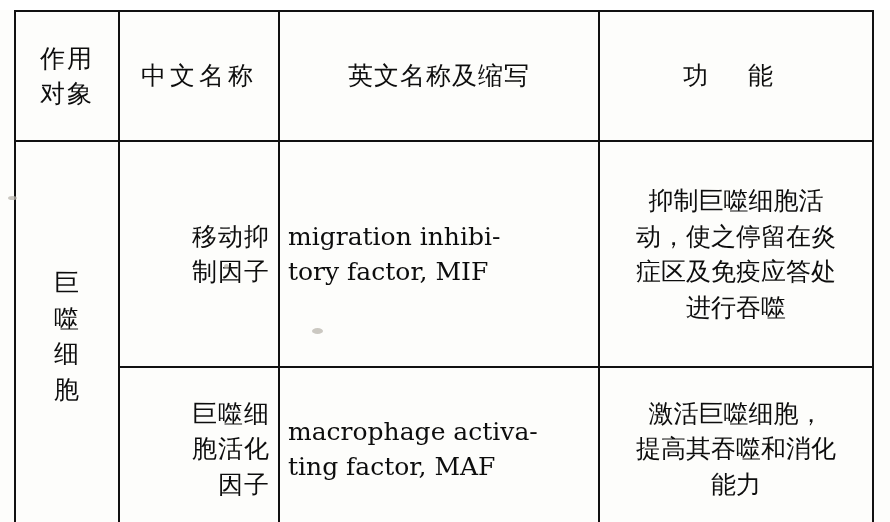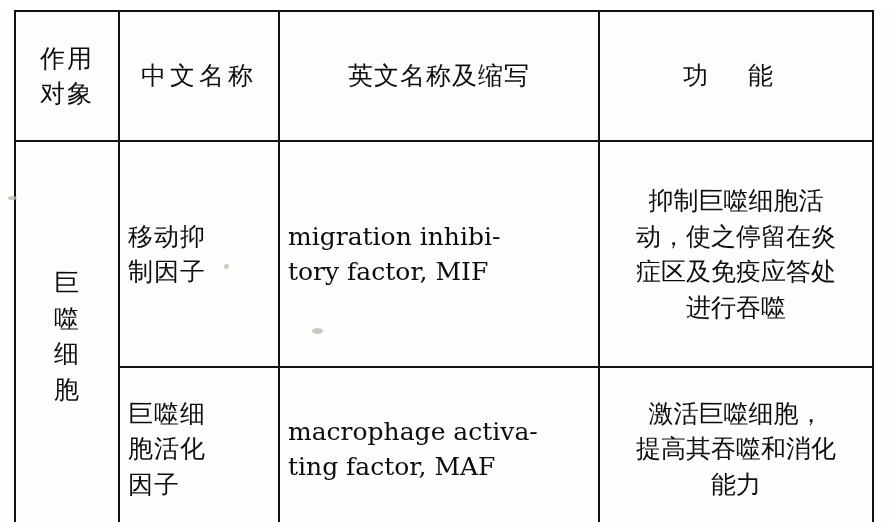--- a/index.html
+++ b/index.html
@@ -58,21 +58,21 @@
     text-align: center;
     letter-spacing: 1px;
     line-height: 1.5;
     font-size: 26px;
   }
   .cell-object .stack {
     display: block;
     white-space: pre-line;
   }
   .cell-cn {
-    text-align: left;
+    text-align: right;
     letter-spacing: 1px;
     line-height: 1.5;
     white-space: pre-line;
   }
   .cell-en {
     text-align: left;
     padding-left: 12px;
     line-height: 1.5;
     white-space: pre-line;
     font-family: "DejaVu Serif", "Liberation Serif", serif;

